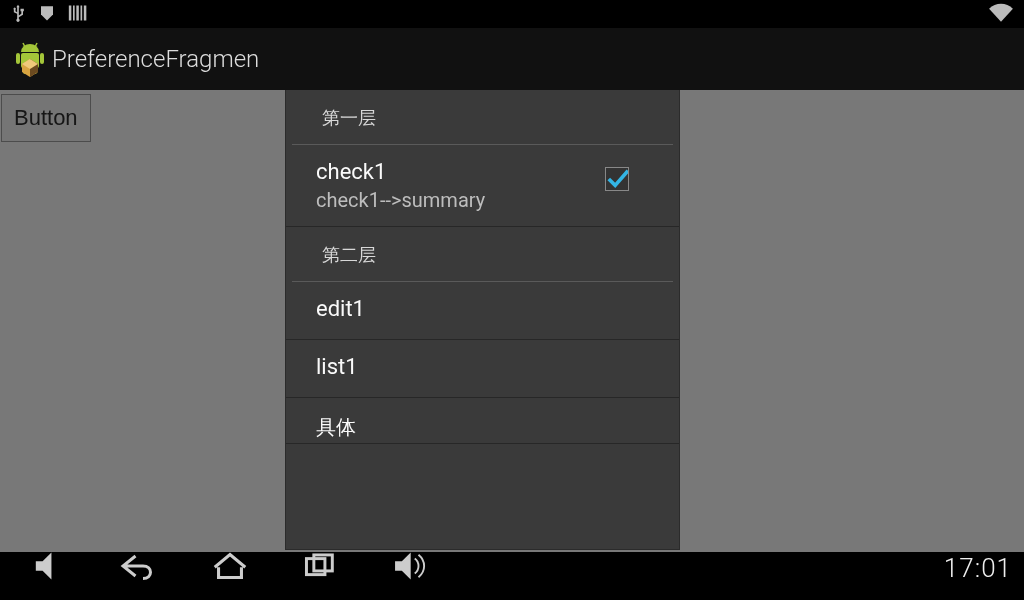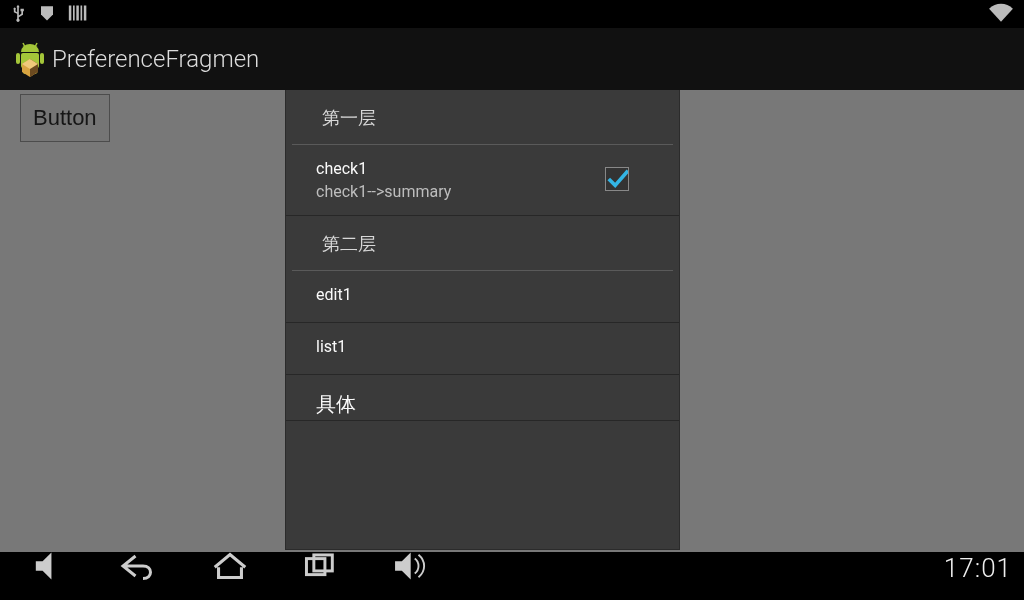--- a/index.html
+++ b/index.html
@@ -22,21 +22,21 @@
     font-size: 24px; font-weight: 300;
   }
   .appicon { width: 40px; height: 40px; position: relative; }
   .appicon svg { width: 40px; height: 40px; }
 
   
   .content-area {
     position: relative; width: 100%; height: 462px; background: #8d8d8d;
   }
   .bg-button {
-    position: absolute; left: 20px; top: 4px;
+    position: absolute; left: 1px; top: 4px;
     padding: 10px 12px; background: #8a8a8a; border: 1px solid #5a5a5a;
     font-size: 22px; color: #1a1a1a;
   }
   
   .dim {
     position: absolute; inset: 0; background: rgba(0,0,0,0.15);
   }
 
   
   .dialog {
@@ -46,22 +46,22 @@
   }
   .pref-category {
     padding: 16px 30px 8px 30px; font-size: 18px; color: #d8d8d8;
     border-bottom: 1px solid #5a5a5a; margin: 0 6px;
   }
   .pref-category-inner { padding-bottom: 6px; }
   .pref-item {
     padding: 14px 30px 14px 30px; border-bottom: 1px solid #272727;
     position: relative;
   }
-  .pref-item .title { font-size: 16px; color: #fafafa; margin-bottom: 4px; }
-  .pref-item .summary { font-size: 16px; color: #bdbdbd; }
+  .pref-item .title { font-size: 22px; color: #fafafa; margin-bottom: 4px; }
+  .pref-item .summary { font-size: 20px; color: #bdbdbd; }
   .pref-check {
     position: absolute; right: 46px; top: 22px; width: 28px; height: 28px;
   }
   .pref-check .box {
     width: 24px; height: 24px; border: 1px solid #888; background: #333;
     display: flex; align-items: center; justify-content: center;
   }
   .pref-check svg { stroke: #33b5e5; fill: none; stroke-width: 4; }
 
   

